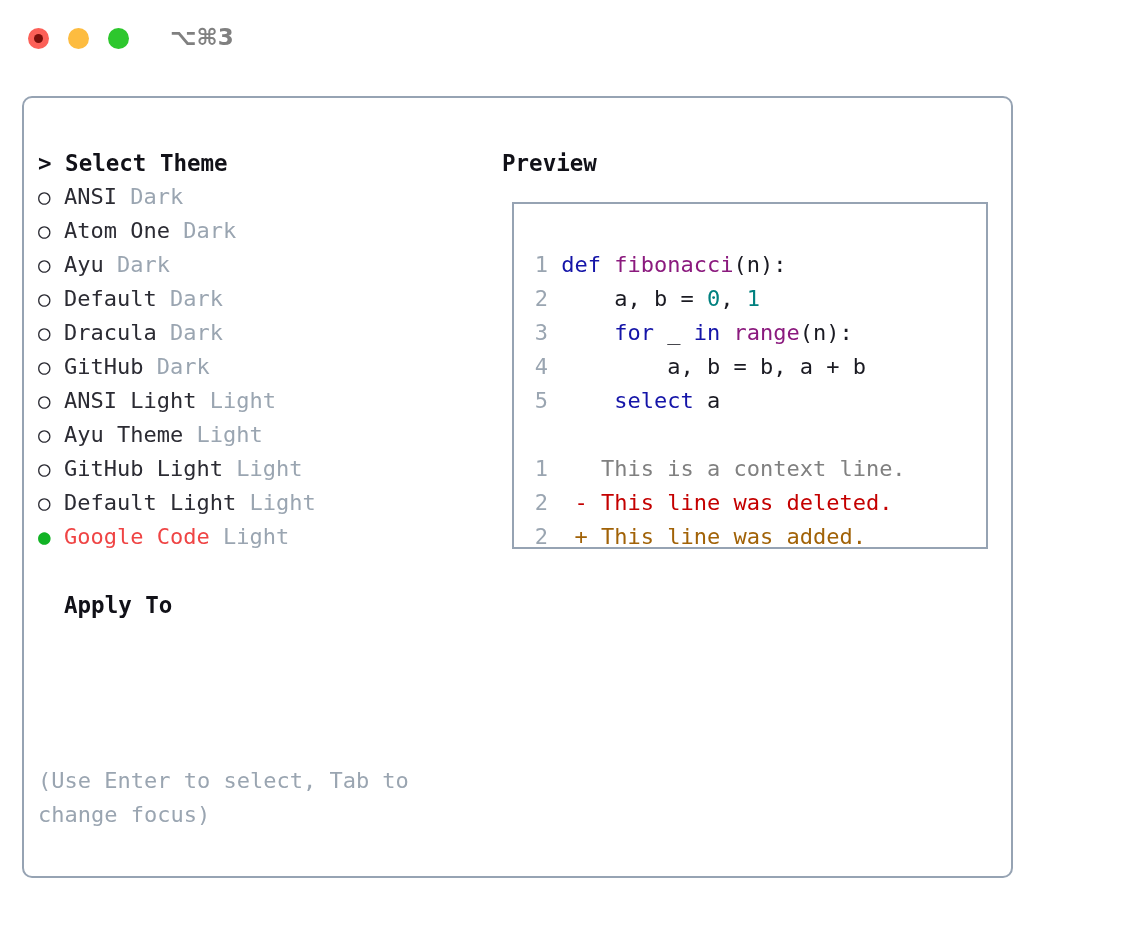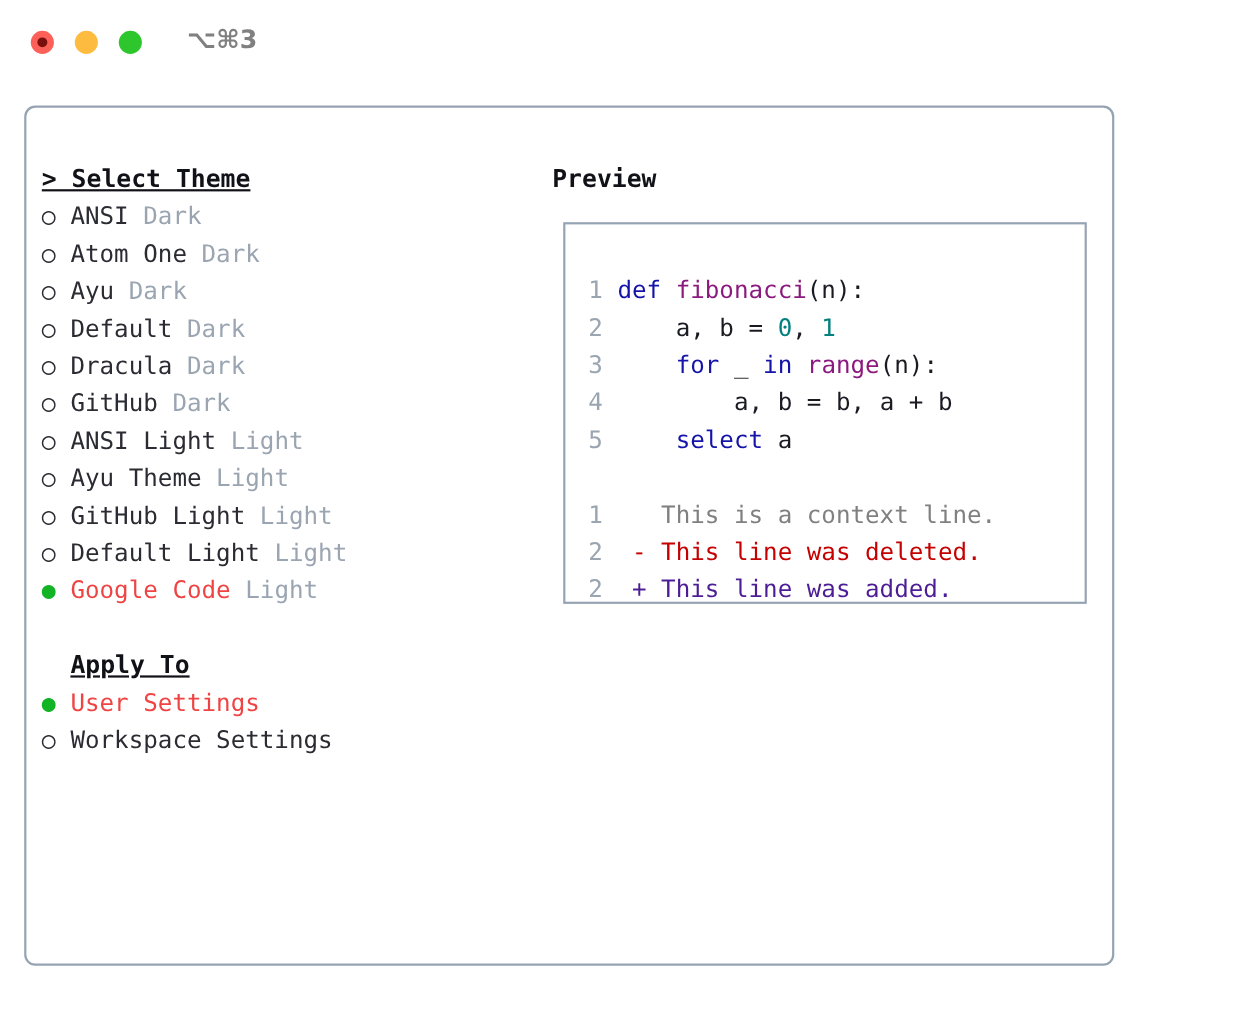--- a/index.html
+++ b/index.html
@@ -94,21 +94,20 @@
     display: inline-block;
     width: 26px;
     font-size: 21px;
     color: #2b2b33;
   }
   .marker.on { color: #12b325; }
   .list-header {
     font-weight: bold;
     color: #111118;
     font-size: 22.5px;
-    text-decoration: underline;
   }
   .name { color: #2b2b33; }
   .name.selected { color: #ef4444; }
   .kind { color: #9aa5b1; }
 
   .spacer-sm { height: 34px; }
 
   #hint {
     position: absolute;
     left: 14px;
@@ -161,21 +160,21 @@
     width: 22px;
     text-align: right;
     color: #9aa5b1;
   }
   .tok-kw   { color: #1414a8; }
   .tok-fn   { color: #8b1a7e; }
   .tok-num  { color: #00807f; }
   .tok-pln  { color: #1a1a22; }
   .tok-ctx  { color: #808080; }
   .tok-del  { color: #c40000; }
-  .tok-add  { color: #4c1d95; margin-top: 24px; }
+  .tok-add  { color: #a16207; margin-top: 24px; }
   .diff-gap { height: 34px; }
 </style>
 </head>
 <body>
 
 <div id="window">
 
   <div id="titlebar">
     <div class="dot red">
       <div class="inner"></div>
@@ -197,26 +196,23 @@
           <div class="row"><span class="marker">○</span><span class="name">Dracula</span><span class="kind"> Dark</span></div>
           <div class="row"><span class="marker">○</span><span class="name">GitHub</span><span class="kind"> Dark</span></div>
           <div class="row"><span class="marker">○</span><span class="name">ANSI Light</span><span class="kind"> Light</span></div>
           <div class="row"><span class="marker">○</span><span class="name">Ayu Theme</span><span class="kind"> Light</span></div>
           <div class="row"><span class="marker">○</span><span class="name">GitHub Light</span><span class="kind"> Light</span></div>
           <div class="row"><span class="marker">○</span><span class="name">Default Light</span><span class="kind"> Light</span></div>
           <div class="row"><span class="marker on">●</span><span class="name selected">Google Code</span><span class="kind"> Light</span></div>
         </div>
       <div class="spacer-sm"></div>
       <div class="row list-header"><span class="marker"> </span><span>Apply To</span></div>
-      <div id="apply-rows">
-          <div class="row"><span class="marker on">●</span><span class="name selected">User Settings</span></div>
-          <div class="row"><span class="marker">○</span><span class="name">Workspace Settings</span></div>
-        </div>
     </div>
 
+    <div id="hint">(Use Enter to select, Tab to change focus)</div>
 
     <div id="right-col">
       <div id="preview-title">Preview</div>
       <div id="code-box">
         <div id="code-inner">
           <div id="code-rows">
               <div class="cline"><span class="ln">1</span><span class="tok-pln"> </span><span class="tok-kw">def </span><span class="tok-fn">fibonacci</span><span class="tok-pln">(n):</span></div>
               <div class="cline"><span class="ln">2</span><span class="tok-pln"> </span><span class="tok-pln">    a, b = </span><span class="tok-num">0</span><span class="tok-pln">, </span><span class="tok-num">1</span></div>
               <div class="cline"><span class="ln">3</span><span class="tok-pln"> </span><span class="tok-pln">    </span><span class="tok-kw">for</span><span class="tok-pln"> _ </span><span class="tok-kw">in</span><span class="tok-pln"> </span><span class="tok-fn">range</span><span class="tok-pln">(n):</span></div>
               <div class="cline"><span class="ln">4</span><span class="tok-pln"> </span><span class="tok-pln">        a, b = b, a + b</span></div>

